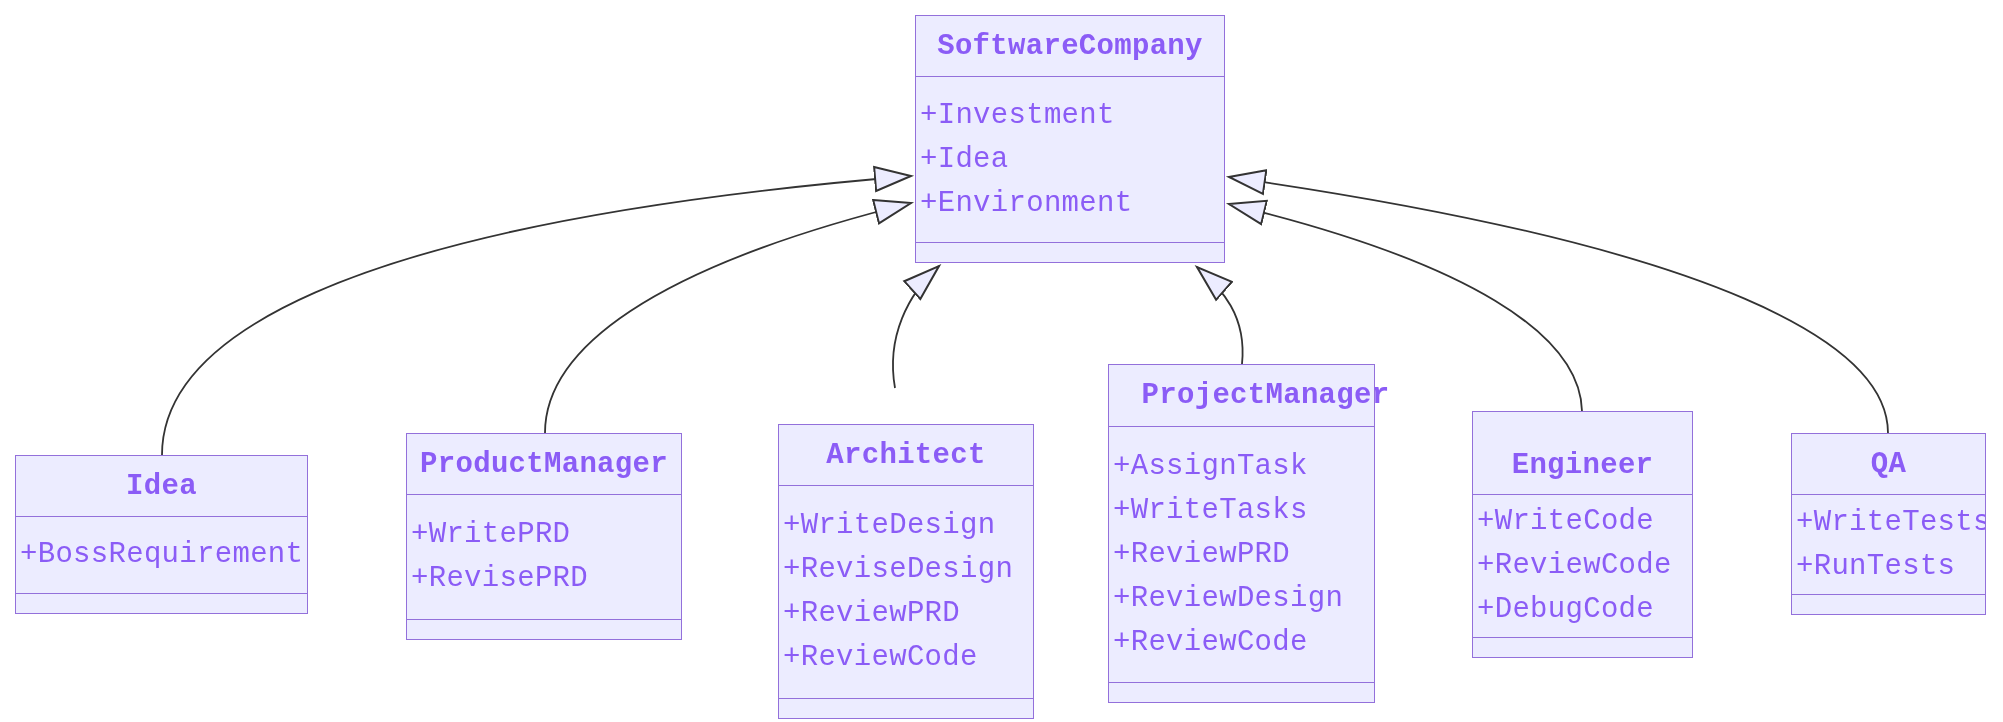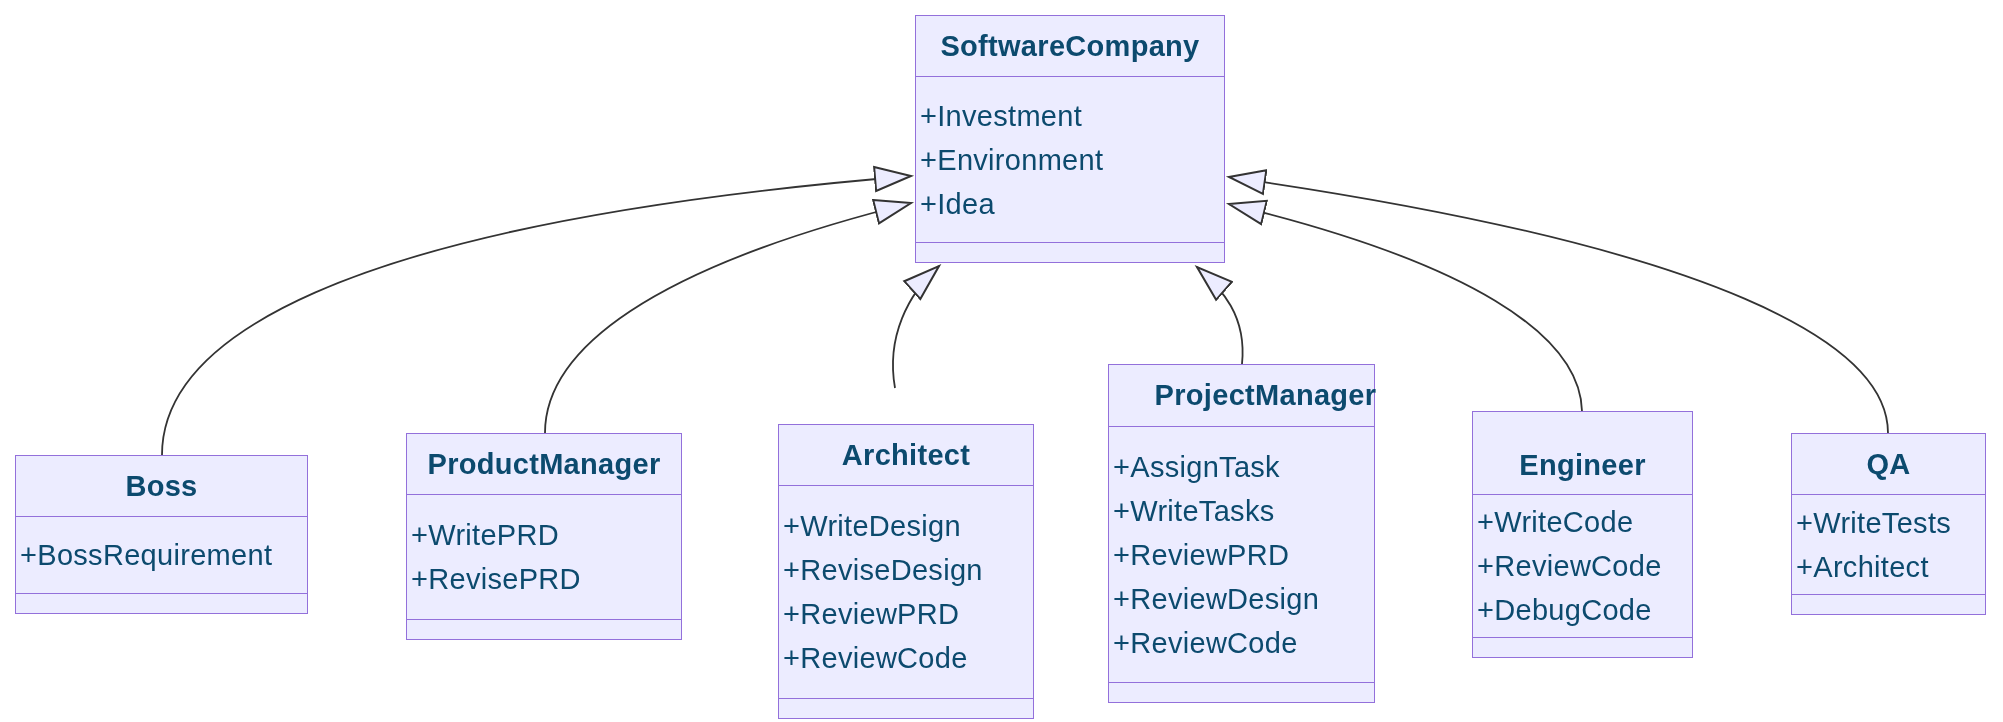--- a/index.html
+++ b/index.html
@@ -1,22 +1,22 @@
 <!DOCTYPE html>
 <html><head>
 <meta charset="utf-8">
 <style>
   html, body { margin: 0; padding: 0; background: #ffffff; }
   .canvas {
     position: relative;
     width: 2003px;
     height: 722px;
     background: #ffffff;
-    font-family: Liberation Sans, sans-serif;
-    color: #0c4a6e;
+    font-family: Liberation Mono, monospace;
+    color: #8b5cf6;
     overflow: hidden;
   }
   .edges-layer {
     position: absolute;
     left: 0; top: 0;
     width: 2003px; height: 722px;
   }
   .edge-path {
     fill: none;
     stroke: #333333;
@@ -77,28 +77,28 @@
     <path class="edge-path" d="M 895 388 C 886 337, 908 294, 939 266" marker-end="url(#inherit-arrow)"></path>
     <path class="edge-path" d="M 1242 364 C 1247 316, 1222 289, 1197 267" marker-end="url(#inherit-arrow)"></path>
     <path class="edge-path" d="M 1582 411 C 1580 335, 1470 262, 1229 204" marker-end="url(#inherit-arrow)"></path>
     <path class="edge-path" d="M 1888 433 C 1888 345, 1725 248, 1229 177" marker-end="url(#inherit-arrow)"></path>
   </svg>
 
   <div class="uml-class" style="left:915px; top:15px; width:310px; height:248px;">
     <div class="uml-title" style="height:60px;">SoftwareCompany</div>
     <div class="uml-attrs">
         <div class="uml-attr">+Investment</div>
+        <div class="uml-attr">+Idea</div>
         <div class="uml-attr">+Environment</div>
-        <div class="uml-attr">+Idea</div>
       </div>
     <div class="uml-methods"></div>
   </div>
 
   <div class="uml-class" style="left:15px; top:455px; width:293px; height:159px;">
-    <div class="uml-title" style="height:60px;">Boss</div>
+    <div class="uml-title" style="height:60px;">Idea</div>
     <div class="uml-attrs">
         <div class="uml-attr">+BossRequirement</div>
       </div>
     <div class="uml-methods"></div>
   </div>
 
   <div class="uml-class" style="left:406px; top:433px; width:276px; height:207px;">
     <div class="uml-title" style="height:60px;">ProductManager</div>
     <div class="uml-attrs">
         <div class="uml-attr">+WritePRD</div>
@@ -137,18 +137,18 @@
         <div class="uml-attr">+ReviewCode</div>
         <div class="uml-attr">+DebugCode</div>
       </div>
     <div class="uml-methods"></div>
   </div>
 
   <div class="uml-class" style="left:1791px; top:433px; width:195px; height:182px;">
     <div class="uml-title" style="height:60px;">QA</div>
     <div class="uml-attrs">
         <div class="uml-attr">+WriteTests</div>
-        <div class="uml-attr">+Architect</div>
+        <div class="uml-attr">+RunTests</div>
       </div>
     <div class="uml-methods"></div>
   </div>
 
 </div>
 
 </body></html>

